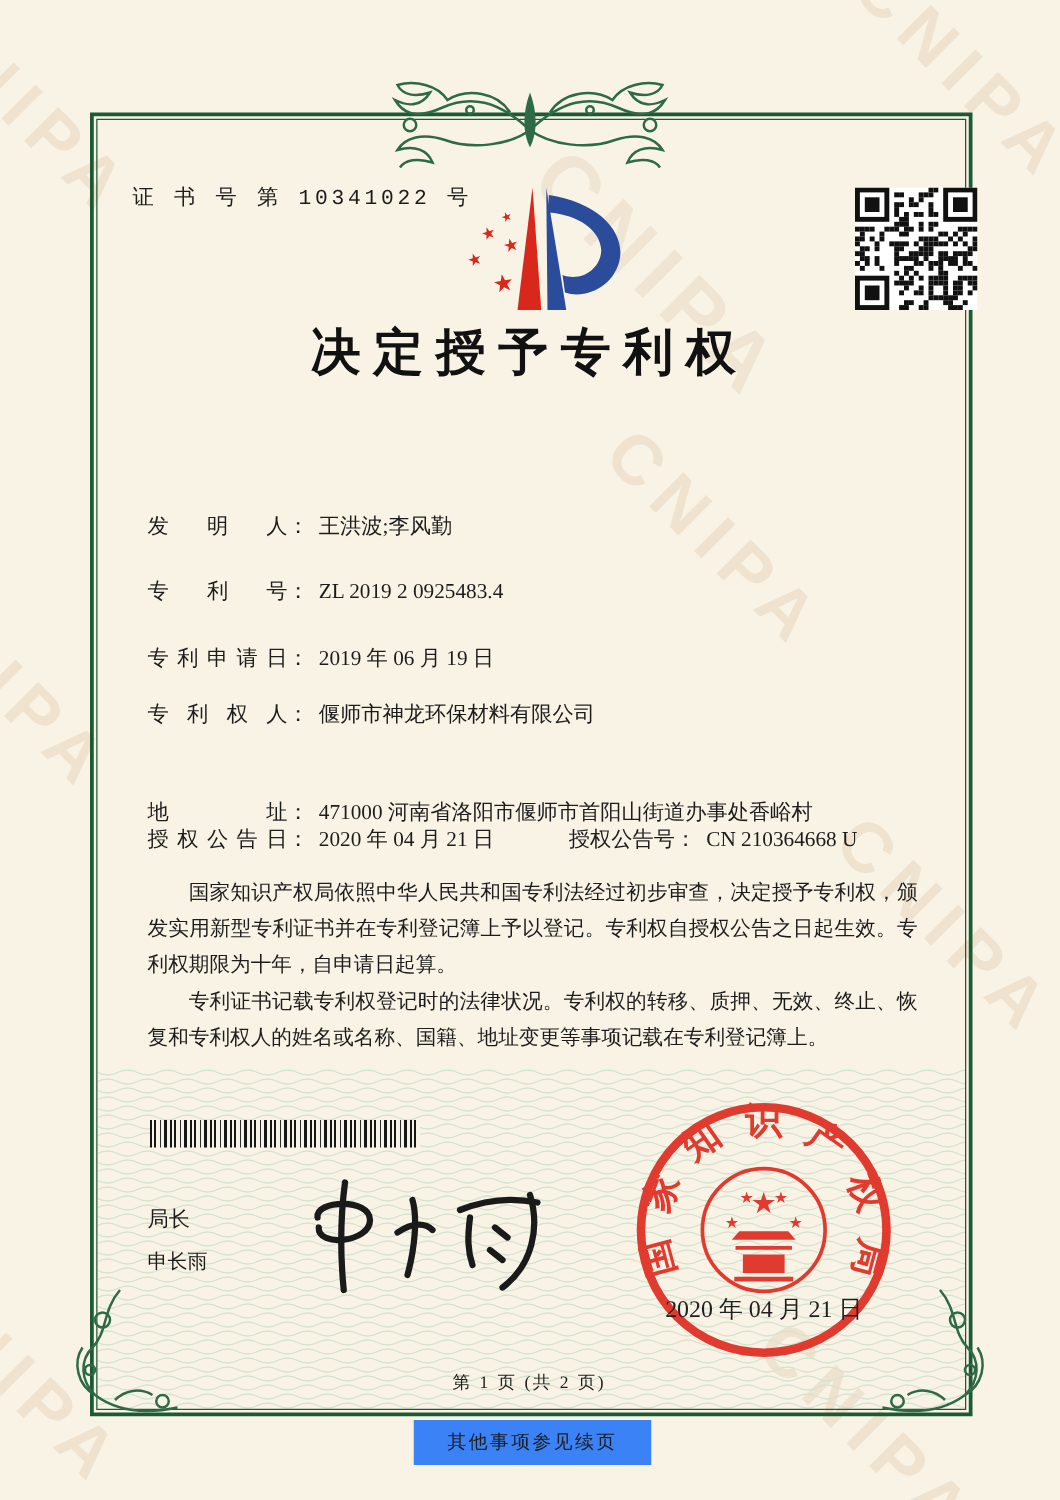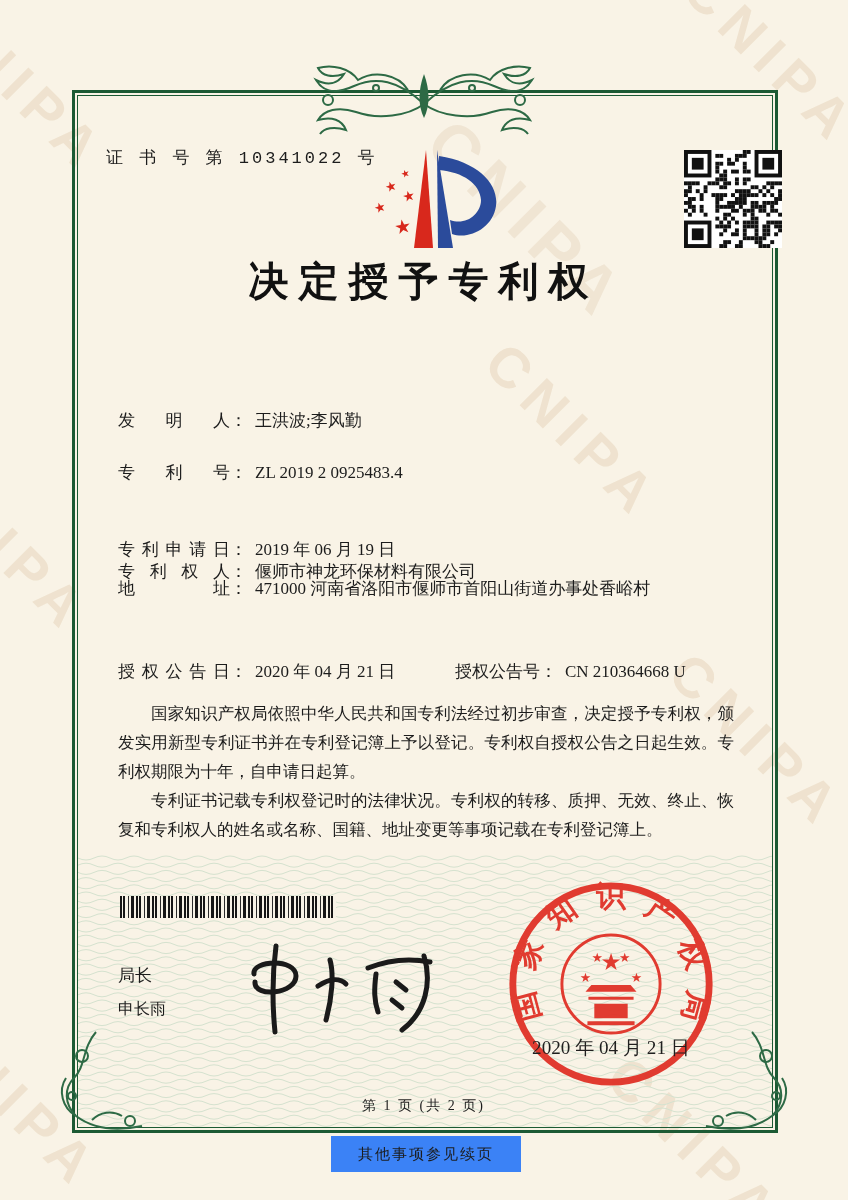--- a/index.html
+++ b/index.html
@@ -368,27 +368,27 @@
     </svg>
 
   <div class="title">决定授予专利权</div>
 
   <div class="row" style="top:409px;">
     <span class="lab">发明人</span><span>：</span><span class="val">王洪波;李风勤</span>
   </div>
   <div class="row" style="top:461px;">
     <span class="lab">专利号</span><span>：</span><span class="val">ZL 2019 2 0925483.4</span>
   </div>
-  <div class="row" style="top:538px;">
+  <div class="row" style="top:515px;">
     <span class="lab">专利申请日</span><span>：</span><span class="val">2019 年 06 月 19 日</span>
   </div>
   <div class="row" style="top:560px;">
     <span class="lab">专利权人</span><span>：</span><span class="val">偃师市神龙环保材料有限公司</span>
   </div>
-  <div class="row" style="top:577px;">
+  <div class="row" style="top:638px;">
     <span class="lab">地址</span><span>：</span><span class="val">471000 河南省洛阳市偃师市首阳山街道办事处香峪村</span>
   </div>
   <div class="row" style="top:660px;">
     <span class="lab">授权公告日</span><span>：</span><span class="val">2020 年 04 月 21 日</span>
     <span class="pair2">
       <span class="lab">授权公告号</span><span>：</span><span class="val">CN 210364668 U</span>
     </span>
   </div>
 
   <div class="body-text">

